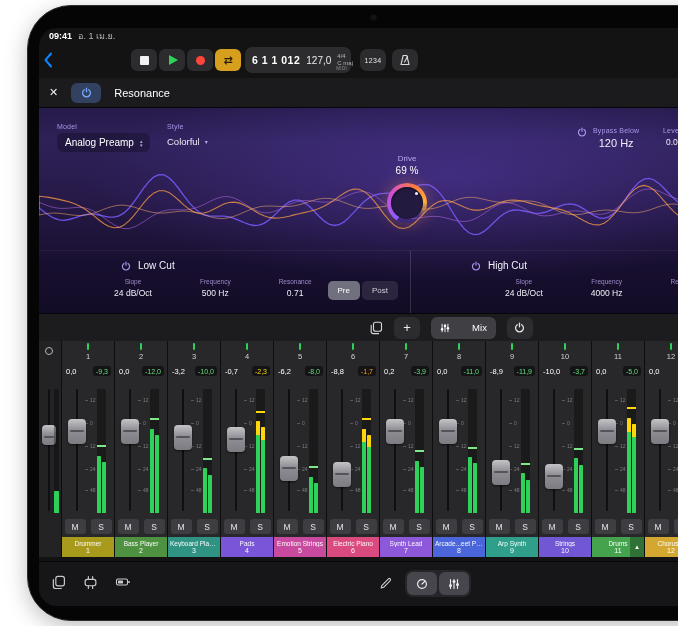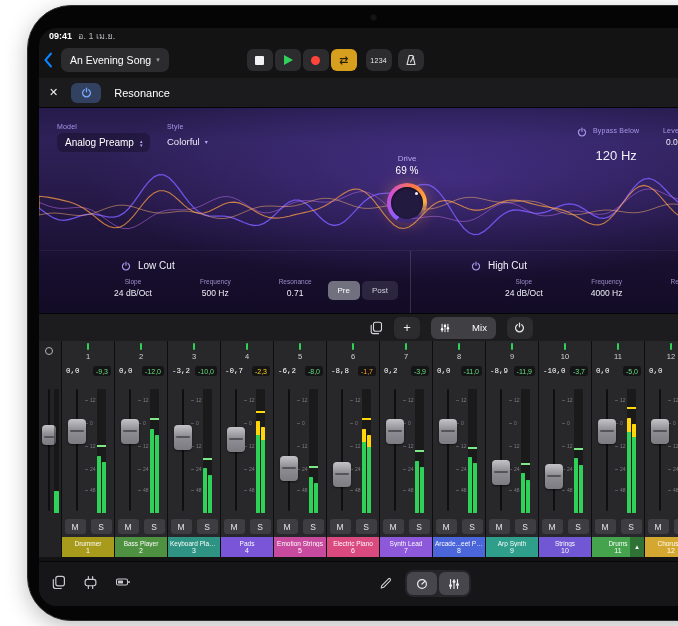--- a/index.html
+++ b/index.html
@@ -63,21 +63,21 @@
             border-radius:6px;padding:4px 8px;}
   .modelval .v{font-size:10px;color:#fff;white-space:nowrap;}
   .updown{display:flex;flex-direction:column;line-height:.8;}
   .updown span{font-size:5px;color:#b9a8f0;}
   .stylegrp{position:absolute;left:128px;top:15px;}
   .styleval{margin-top:6px;display:flex;align-items:center;gap:5px;}
   .styleval .v{font-size:9.5px;color:#eceaf6;}
   .styleval .c{font-size:6px;color:#b9a8f0;}
   .bypass{position:absolute;left:538px;top:19px;display:flex;gap:6px;align-items:flex-start;color:#a895e8;}
   .bypass .col{display:flex;flex-direction:column;align-items:center;}
-  .bypass .vv{font-size:13px;color:#efeef8;margin-top:14px;}
+  .bypass .vv{font-size:11px;color:#efeef8;margin-top:3px;}
   .levelgrp{position:absolute;left:624px;top:19px;display:flex;flex-direction:column;align-items:center;}
   .levelgrp .vv{font-size:8.5px;color:#efeef8;margin-top:3px;}
   .drive{position:absolute;left:336px;top:46px;width:64px;text-align:center;}
   .drivelabel{font-size:8px;color:#b8a8f0;}
   .driveval{font-size:10px;color:#fff;margin-top:2px;}
   .knob{position:relative;width:40px;height:40px;margin:7px auto 0;border-radius:50%;
         background:conic-gradient(from 210deg,#8a5cff,#d44fd0 95deg,#ff7a3c 175deg,#ffb03c 235deg,rgba(138,92,255,.14) 290deg);
         box-shadow:0 0 16px rgba(255,150,70,.35);}
   .knob::after{content:'';position:absolute;inset:4px;border-radius:50%;background:#231a40;
         box-shadow:inset 0 1px 3px rgba(0,0,0,.6);}
@@ -120,21 +120,21 @@
   .master .ftrack{left:9px;}
   .master .fhandle{left:3px;width:14px;height:20px;}
   .master .mtrack{right:2px;width:5px;}
   .master .mbar{width:5px;}
   .strips{display:flex;}
   .strip{position:relative;width:53px;background:#28282a;border-left:1px solid #0d0d0e;}
   .ruler{position:relative;height:22px;}
   .activity{position:absolute;left:50%;margin-left:-1px;top:2px;width:2px;height:7px;background:#30d158;border-radius:1px;}
   .chnum{position:absolute;top:11px;width:100%;text-align:center;font-size:7.5px;color:#d4d4d8;}
   .vols{position:absolute;top:23px;left:0;right:0;height:16px;}
-  .vol{position:absolute;left:4px;top:3px;font-size:7.5px;color:#fff;font-family:Liberation Mono, monospace;}
+  .vol{position:absolute;left:4px;top:3px;font-size:7.5px;color:#fff;}
   .peak{position:absolute;right:3px;top:2px;font-size:7px;padding:1.5px 3px;border-radius:3px;background:#141416;}
   .zone{position:absolute;top:44px;left:0;right:0;height:132px;}
   .ftrack{position:absolute;left:14px;top:4px;bottom:6px;width:2px;background:#0f0f11;border-radius:1px;}
   .fhandle{position:absolute;left:6px;width:18px;height:25px;border-radius:4px;
            background:linear-gradient(180deg,#c4c4c8,#8e8e94 45%,#7c7c82);box-shadow:0 1px 2px rgba(0,0,0,.55);}
   .fhandle::after{content:'';position:absolute;left:2px;right:2px;top:11px;height:2px;background:#54545a;border-radius:1px;}
   .ticks span{position:absolute;left:28px;font-size:5px;color:#7e7e84;line-height:1;}
   .ticks span::before{content:'';position:absolute;left:-5px;top:2px;width:3px;height:1px;background:#56565c;}
   .mtrack{position:absolute;right:8px;top:4px;bottom:4px;width:9px;background:rgba(0,0,0,.34);border-radius:1px;}
   .mbar{position:absolute;bottom:0;width:4px;border-radius:.5px;}
@@ -171,37 +171,42 @@
       <span class="clock">09:41</span>
       <span class="date">อ. 1 เม.ย.</span>
     </div>
 
     <div class="toolbar">
       <span class="backbtn">
         <svg width="10" height="16" viewBox="0 0 10 16">
             <path d="M8 1.5 L2.5 8 L8 14.5" stroke="#0a84ff" stroke-width="2" fill="none" stroke-linecap="round" stroke-linejoin="round"></path>
           </svg>
       </span>
-      <div class="pill songpill">
-        <span class="songtitle">An Evening Song</span>
-        <span class="songchev">▾</span>
-      </div>
       <div class="transport">
         <div class="tbtn">
             <div class="stop-sq"></div>
           </div>
         <div class="tbtn">
             <div class="play-tri"></div>
           </div>
         <div class="tbtn">
             <div class="rec-dot"></div>
           </div>
         <div class="tbtn cyclebtn">
             <span class="cycleglyph">⇄</span>
           </div>
+      </div>
+      <div class="lcd">
+        <span class="lcdpos">6 1 1 012</span>
+        <span class="lcdtempo">127,0</span>
+        <div class="lcdcol">
+          <span>4/4</span>
+          <span>C maj</span>
+        </div>
+        <span class="lcdmidi">MIDI</span>
       </div>
       <div class="pill countin">
         <span>1234</span>
       </div>
       <div class="pill metro">
         <svg width="12" height="12" viewBox="0 0 12 12">
             <path d="M4.2 1.5 h3.6 L10 10.5 H2 Z" stroke="currentColor" stroke-width="1.1" fill="none" stroke-linejoin="round"></path>
             <path d="M5.5 8 L8.6 2.6" stroke="currentColor" stroke-width="1.1" stroke-linecap="round"></path>
           </svg>
       </div>

